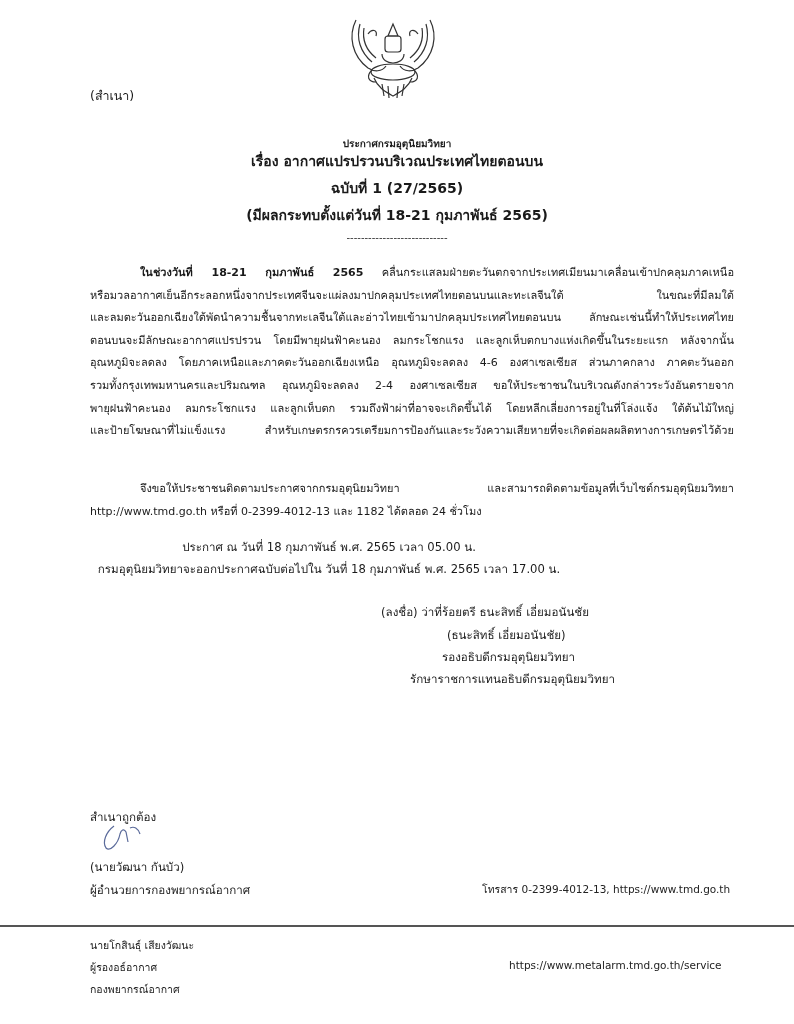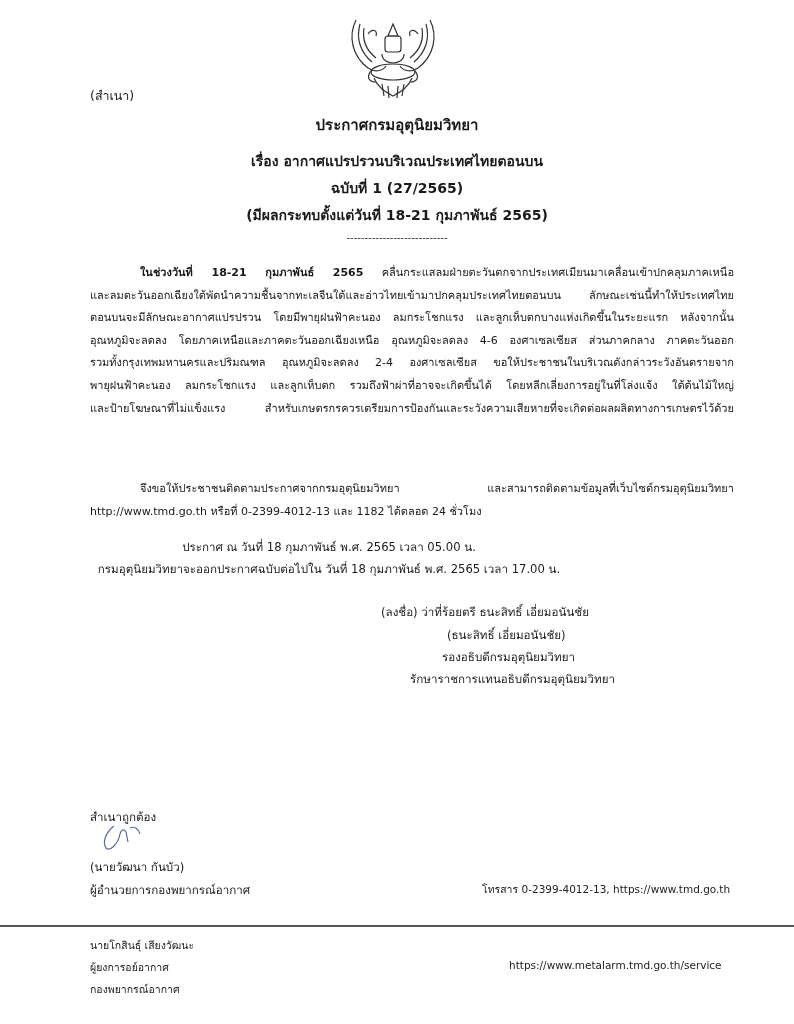--- a/index.html
+++ b/index.html
@@ -5,21 +5,21 @@
   html, body { margin: 0; padding: 0; background: #ffffff; }
   body {
     width: 794px; height: 1024px; position: relative; overflow: hidden;
     font-family: "DejaVu Sans", "Liberation Sans", sans-serif;
     color: #1a1a1a;
   }
   .abs { position: absolute; }
   .emblem { left: 338px; top: 6px; width: 110px; height: 96px; }
   .copy-label { left: 90px; top: 86px; font-size: 12.5px; }
   .title { left: 0; width: 794px; text-align: center; font-weight: bold; font-size: 14px; }
-  .t1 { top: 113px; font-size: 15px; }
+  .t1 { top: 136px; font-size: 10px; }
   .t2 { top: 150px; }
   .t3 { top: 177px; }
   .t4 { top: 204px; }
   .dashes { left: 0; width: 794px; top: 232px; text-align: center; font-size: 10px; letter-spacing: 0px; color: #333; }
   .para { left: 90px; width: 644px; font-size: 11px; line-height: 22.6px; text-align: justify; }
   .para .line { display: block; white-space: nowrap; text-align-last: justify; }
   .para .line.last { text-align-last: left; }
   .para b { font-weight: bold; }
   .p1 { top: 262px; }
   .p1 .first { padding-left: 50px; }
@@ -60,20 +60,21 @@
 <div class="abs copy-label">(สำเนา)</div>
 
 <div class="abs title t1">ประกาศกรมอุตุนิยมวิทยา</div>
 <div class="abs title t2">เรื่อง อากาศแปรปรวนบริเวณประเทศไทยตอนบน</div>
 <div class="abs title t3">ฉบับที่ 1 (27/2565)</div>
 <div class="abs title t4">(มีผลกระทบตั้งแต่วันที่ 18-21 กุมภาพันธ์ 2565)</div>
 <div class="abs dashes">----------------------------</div>
 
 <div class="abs para p1">
   <span class="line first"><b>ในช่วงวันที่ 18-21 กุมภาพันธ์ 2565</b><span> คลื่นกระแสลมฝ่ายตะวันตกจากประเทศเมียนมาเคลื่อนเข้าปกคลุมภาคเหนือ</span></span>
+  <span class="line">หรือมวลอากาศเย็นอีกระลอกหนึ่งจากประเทศจีนจะแผ่ลงมาปกคลุมประเทศไทยตอนบนและทะเลจีนใต้ ในขณะที่มีลมใต้</span>
   <span class="line">และลมตะวันออกเฉียงใต้พัดนำความชื้นจากทะเลจีนใต้และอ่าวไทยเข้ามาปกคลุมประเทศไทยตอนบน ลักษณะเช่นนี้ทำให้ประเทศไทย</span>
   <span class="line">ตอนบนจะมีลักษณะอากาศแปรปรวน โดยมีพายุฝนฟ้าคะนอง ลมกระโชกแรง และลูกเห็บตกบางแห่งเกิดขึ้นในระยะแรก หลังจากนั้น</span>
   <span class="line">อุณหภูมิจะลดลง โดยภาคเหนือและภาคตะวันออกเฉียงเหนือ อุณหภูมิจะลดลง 4-6 องศาเซลเซียส ส่วนภาคกลาง ภาคตะวันออก</span>
   <span class="line">รวมทั้งกรุงเทพมหานครและปริมณฑล อุณหภูมิจะลดลง 2-4 องศาเซลเซียส ขอให้ประชาชนในบริเวณดังกล่าวระวังอันตรายจาก</span>
   <span class="line">พายุฝนฟ้าคะนอง ลมกระโชกแรง และลูกเห็บตก รวมถึงฟ้าผ่าที่อาจจะเกิดขึ้นได้ โดยหลีกเลี่ยงการอยู่ในที่โล่งแจ้ง ใต้ต้นไม้ใหญ่</span>
   <span class="line">และป้ายโฆษณาที่ไม่แข็งแรง สำหรับเกษตรกรควรเตรียมการป้องกันและระวังความเสียหายที่จะเกิดต่อผลผลิตทางการเกษตรไว้ด้วย</span>
 </div>
 
 <div class="abs para p2">
   <span class="line first">จึงขอให้ประชาชนติดตามประกาศจากกรมอุตุนิยมวิทยา และสามารถติดตามข้อมูลที่เว็บไซต์กรมอุตุนิยมวิทยา</span>
@@ -92,16 +93,16 @@
 <div class="abs signature">
   <svg width="48" height="30" viewBox="0 0 48 30">
     <path d="M14 4 C6 10, 2 20, 6 26 C10 30, 18 22, 20 12 C21 8, 24 6, 26 10 L28 20 M30 6 C34 4, 38 6, 40 12" fill="none" stroke="#5a6a9a" stroke-width="1.2"></path>
   </svg>
 </div>
 <div class="abs sig" style="left:90px; top:858px;">(นายวัฒนา กันบัว)</div>
 <div class="abs sig" style="left:90px; top:881px;">ผู้อำนวยการกองพยากรณ์อากาศ</div>
 
 <div class="abs hr"></div>
 <div class="abs foot" style="left:90px; top:937px;text-align:center;">นายโกสินธุ์  เสียงวัฒนะ</div>
-<div class="abs foot" style="left:90px; top:959px;">ผู้ยงการอย์อากาศ</div>
+<div class="abs foot" style="left:90px; top:959px;">ผู้รองอธ์อากาศ</div>
 <div class="abs foot" style="left:90px; top:981px;">กองพยากรณ์อากาศ</div>
 <div class="abs foot" style="left:482px; top:881px;">โทรสาร 0-2399-4012-13, https://www.tmd.go.th</div>
 <div class="abs foot" style="left:509px; top:959px;">https://www.metalarm.tmd.go.th/service</div>
 
 </body></html>

